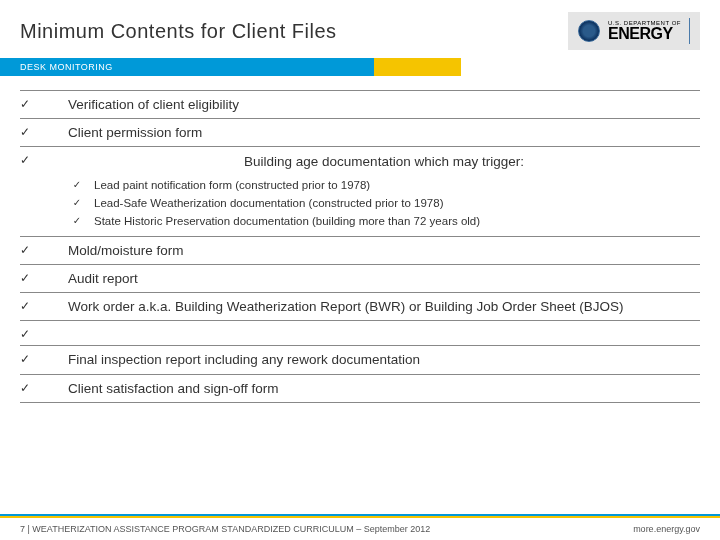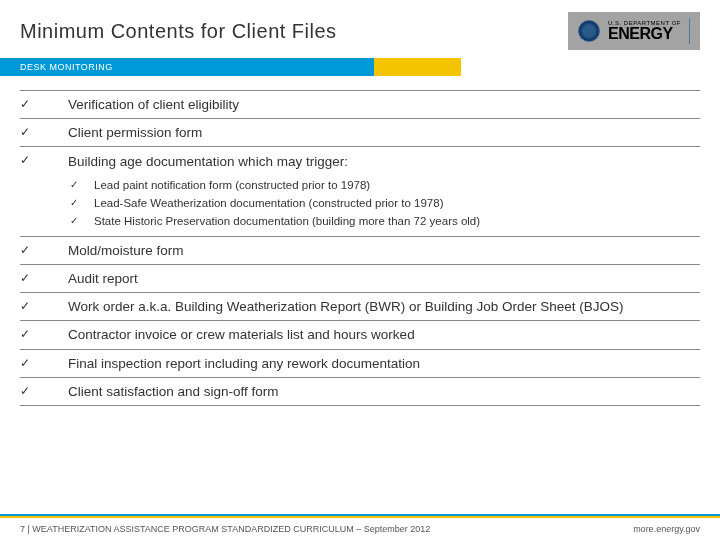--- a/index.html
+++ b/index.html
@@ -17,21 +17,21 @@
     justify-content: space-between;
     align-items: center;
   }
   .title {
     font-size: 20px;
     color: #333;
     font-weight: normal;
     letter-spacing: 0.5px;
   }
   .logo-wrap {
-    background: #a3a3a3;
+    background: #e5e5e5;
     padding: 6px 10px;
     display: flex;
     align-items: center;
     gap: 8px;
   }
   .logo-seal {
     width: 22px;
     height: 22px;
     border-radius: 50%;
     background: radial-gradient(circle, #2a5a8a 40%, #0a2f5c 70%);
@@ -152,20 +152,21 @@
   .footer-left {
     font-size: 9px;
     color: #555;
   }
   .footer-right {
     font-size: 9px;
     color: #555;
   }
   .nested-container {
     flex: 1;
+    text-align: center;
   }
 </style>
 </head>
 <body>
 
 <div class="header">
   <h1 class="title">Minimum Contents for Client Files</h1>
   <div class="logo-wrap">
     <div class="logo-seal"></div>
     <div class="logo-text">
@@ -227,21 +228,20 @@
     <span class="row-text">Audit report</span>
   </div>
 
   <div class="row">
     <span class="check">✓</span>
     <span class="row-text">Work order a.k.a. Building Weatherization Report (BWR) or Building Job Order Sheet (BJOS)</span>
   </div>
 
   <div class="row">
     <span class="check">✓</span>
-    <span class="row-text">Contractor invoice or crew materials list and hours worked</span>
   </div>
 
   <div class="row">
     <span class="check">✓</span>
     <span class="row-text">Final inspection report including any rework documentation</span>
   </div>
 
   <div class="row">
     <span class="check">✓</span>
     <span class="row-text">Client satisfaction and sign-off form</span>

